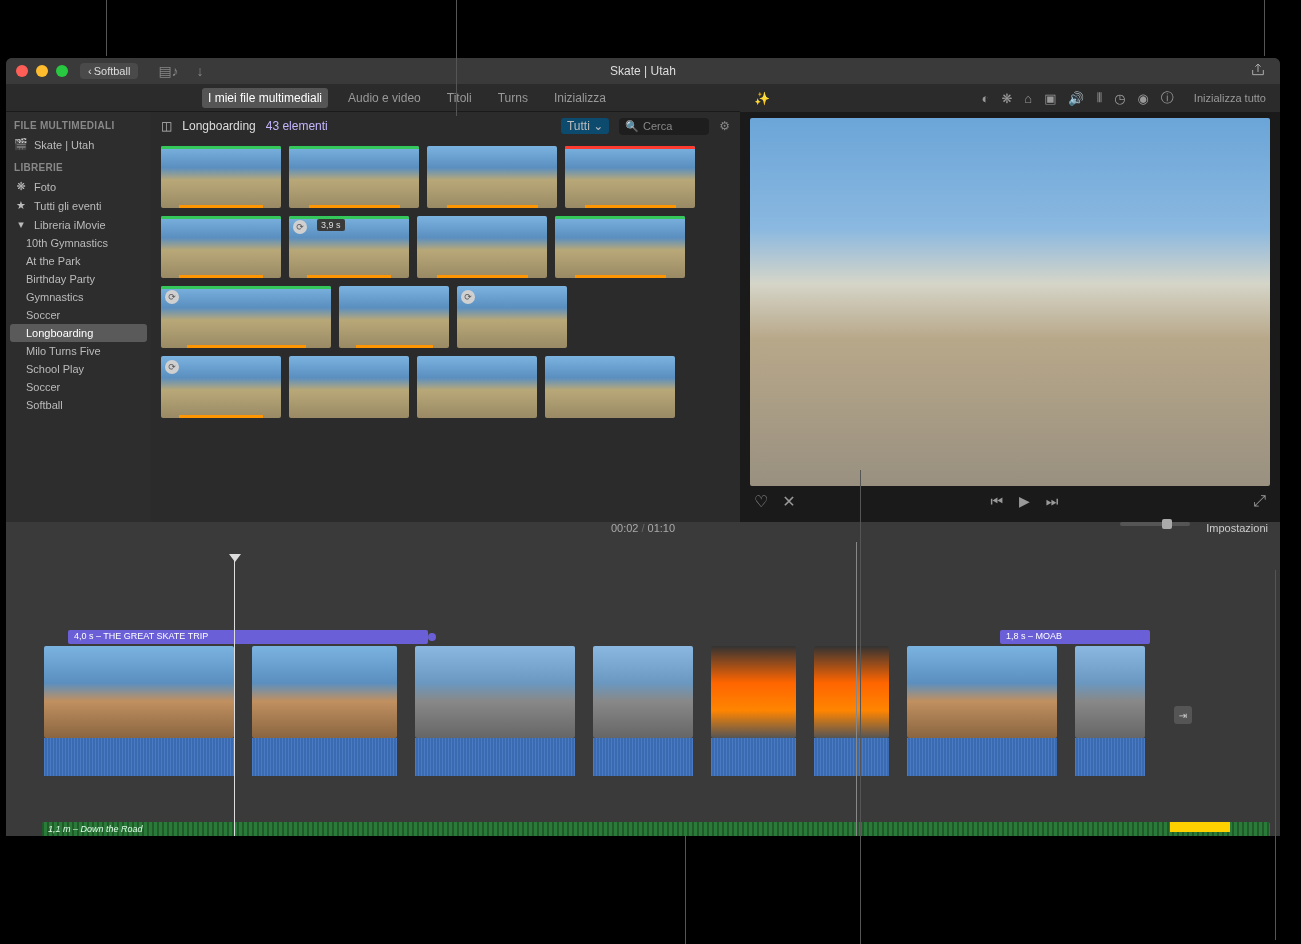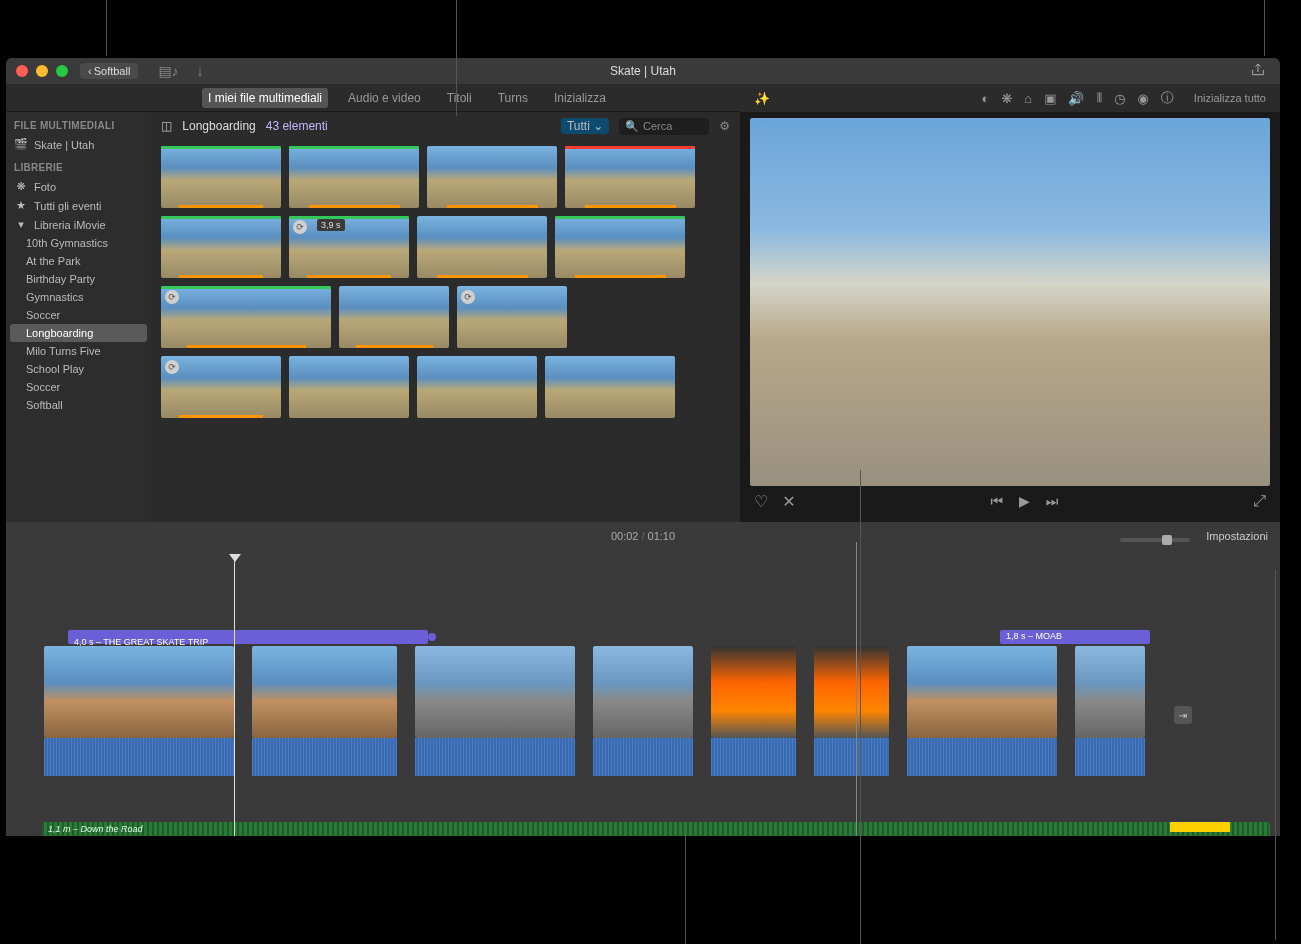--- a/index.html
+++ b/index.html
@@ -57,32 +57,32 @@
 
 
 .preview { width: 540px; background: #1a1a1a; display: flex; flex-direction: column; padding: 6px 10px; }
 .preview-video { flex: 1; background: linear-gradient(180deg, #6ba5d8 0%, #8ab8e0 30%, #d5d5c8 45%, #b8a88a 60%, #999080 100%); border-radius: 2px; position: relative; }
 .preview-controls { height: 30px; display: flex; align-items: center; gap: 14px; padding: 0 4px; color: #999; }
 .preview-controls .spacer { flex: 1; }
 .preview-controls .transport { display: flex; gap: 16px; font-size: 14px; }
 
 
 .timeline-area { height: 370px; background: #3a3a3a; position: relative; }
-.tl-head { height: 20px; display: flex; align-items: flex-end; justify-content: center; font-size: 11px; color: #aaa; position: relative; }
+.tl-head { height: 20px; display: flex; align-items: flex-start; justify-content: center; font-size: 11px; color: #aaa; position: relative; }
 .tl-head .settings { position: absolute; right: 12px; font-size: 11px; color: #ccc; }
 .tl-head .zoom { position: absolute; right: 90px; width: 70px; height: 4px; background: #555; border-radius: 2px; }
 .tl-head .zoom::after { content: ''; position: absolute; right: 18px; top: -3px; width: 10px; height: 10px; background: #aaa; border-radius: 2px; }
 .tl-time .sep { color: #666; margin: 0 3px; }
 
 .tl-body { position: relative; height: 350px; padding-top: 70px; }
 .playhead { position: absolute; top: 18px; bottom: 0; width: 1px; background: #ddd; left: 228px; z-index: 10; }
 .playhead::before { content: ''; position: absolute; top: -6px; left: -5px; width: 0; height: 0; border-left: 6px solid transparent; border-right: 6px solid transparent; border-top: 8px solid #ddd; }
 .skimmer { position: absolute; top: 0; bottom: 0; width: 1px; background: #888; left: 850px; z-index: 9; }
 
-.title-bar1 { position: absolute; top: 88px; left: 62px; width: 360px; height: 14px; background: #6b5fd8; font-size: 9px; color: #fff; padding: 7px 6px; border-radius: 2px; }
+.title-bar1 { position: absolute; top: 88px; left: 62px; width: 360px; height: 14px; background: #6b5fd8; font-size: 9px; color: #fff; padding: 1px 6px; border-radius: 2px; }
 .title-bar1::after { content: ''; position: absolute; right: -8px; top: 3px; width: 8px; height: 8px; background: #6b5fd8; border-radius: 50%; }
 .title-bar2 { position: absolute; top: 88px; left: 994px; width: 150px; height: 14px; background: #6b5fd8; font-size: 9px; color: #fff; padding: 1px 6px; border-radius: 2px; }
 
 .tl-clips { position: absolute; top: 104px; left: 38px; right: 10px; display: flex; gap: 18px; }
 .tl-clip { width: 160px; }
 .tl-clip .thumb { height: 92px; background: linear-gradient(180deg, #7bb3e0 0%, #5a8fc0 40%, #c09060 60%, #8a6540 100%); border-radius: 2px; position: relative; }
 .tl-clip .thumb.road { background: linear-gradient(180deg, #8ab8e0 0%, #6a98c0 40%, #888 60%, #666 100%); }
 .tl-clip .thumb.orange { background: linear-gradient(180deg, #333 0%, #ff6500 40%, #ff8500 70%, #555 100%); }
 .tl-clip .wave { height: 38px; background: #3a6ab0; position: relative; overflow: hidden; }
 .tl-clip .wave::before { content: ''; position: absolute; inset: 0; background: repeating-linear-gradient(90deg, #5585d0 0, #5585d0 1px, #3a6ab0 1px, #3a6ab0 3px); opacity: 0.6; }

